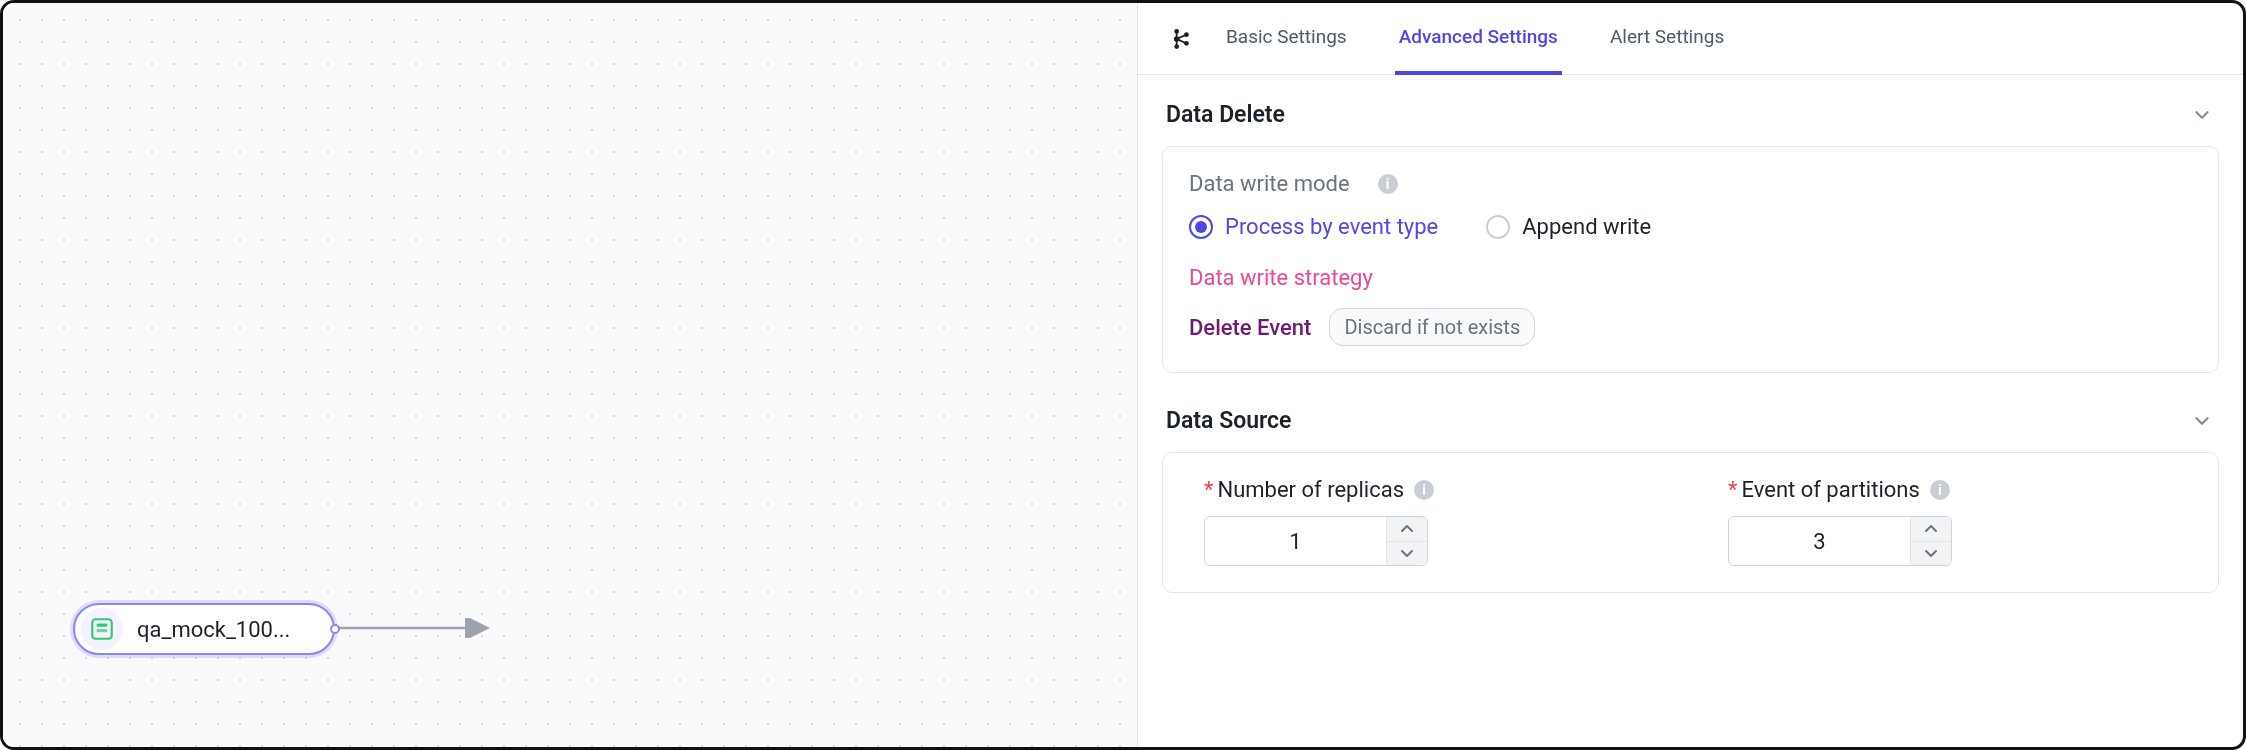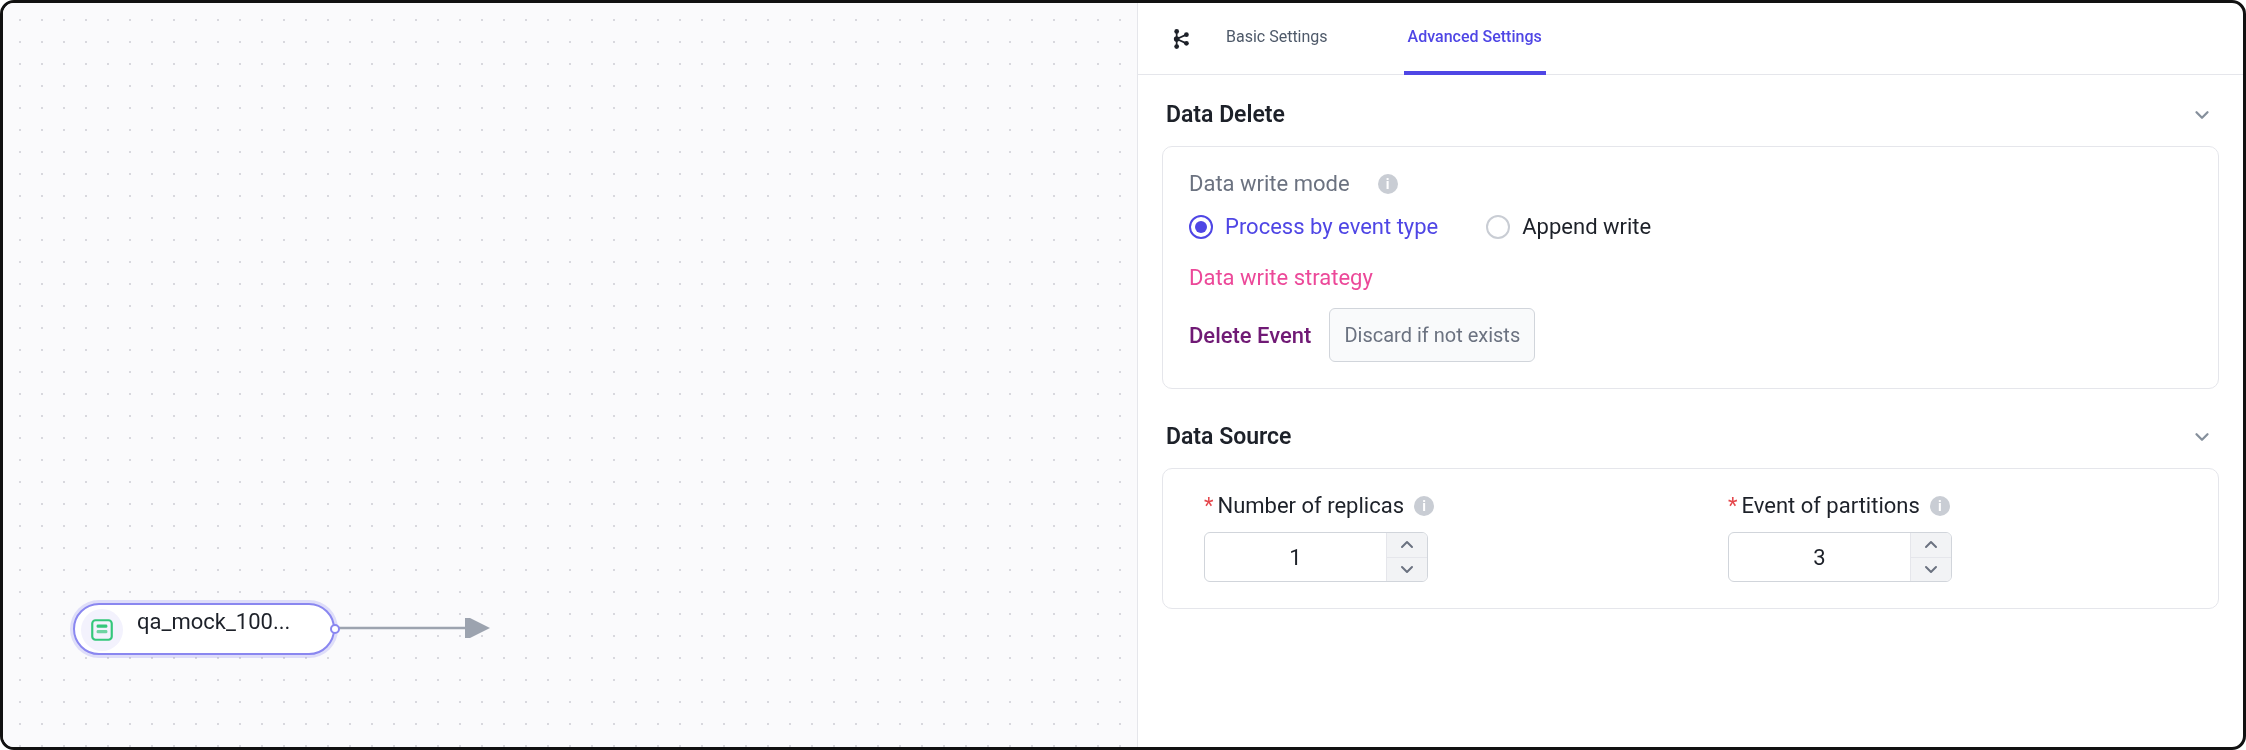--- a/index.html
+++ b/index.html
@@ -26,21 +26,21 @@
     position: relative;
     background-color: #fafafc;
     background-image: radial-gradient(circle, #d8d8de 1.4px, transparent 1.4px);
     background-size: 22px 22px;
     background-position: 6px 6px;
     border-right: 1px solid #e5e6eb;
   }
   .node {
     position: absolute;
     display: flex;
-    align-items: flex-start;
+    align-items: center;
     height: 52px;
     border: 2px solid #8a87f0;
     border-radius: 26px;
     background: #fff;
     padding: 4px 6px 4px 6px;
     box-shadow: 0 0 0 3px rgba(138,135,240,0.25);
   }
   .node .icon-wrap {
     width: 42px;
     height: 42px;
@@ -95,35 +95,34 @@
   .tabs .kafka-head-icon {
     width: 30px;
     height: 30px;
     margin-right: 26px;
     display: flex;
     align-items: center;
     justify-content: center;
     color: #1d2129;
   }
   .tab {
-    font-size: 16px;
+    font-size: 19px;
     color: #4e5969;
     padding: 0 4px;
     margin-right: 44px;
     height: 72px;
     display: flex;
     align-items: center;
     border-bottom: 4px solid transparent;
     cursor: pointer;
   }
   .tab.active {
     color: #4f46e5;
     border-bottom-color: #4f46e5;
     font-weight: 500;
-    margin-left: 28px;
   }
   .panel-body {
     padding: 20px 24px 24px 24px;
     overflow: auto;
     flex: 1;
   }
   .section-head {
     display: flex;
     align-items: center;
     justify-content: space-between;
@@ -212,22 +211,22 @@
   .strategy-name {
     font-size: 22px;
     color: #701a75;
     font-weight: 500;
   }
   .tag {
     font-size: 20px;
     color: #6b7280;
     border: 1px solid #d1d5db;
     background: #f9fafb;
-    padding: 14px 14px;
-    border-radius: 6px;
+    padding: 6px 14px;
+    border-radius: 14px;
   }
   .row-fields {
     display: flex;
     gap: 60px;
     margin-left: 15px;
   }
   .field {
     flex: 1;
   }
   .field .flabel {
@@ -312,20 +311,21 @@
           <circle cx="8" cy="19" r="2.2" fill="#1d2129"></circle>
           <circle cx="17" cy="8" r="2.2" fill="#1d2129"></circle>
           <circle cx="17" cy="16" r="2.2" fill="#1d2129"></circle>
           <line x1="8" y1="5" x2="8" y2="19" stroke="#1d2129" stroke-width="1.6"></line>
           <line x1="8" y1="12" x2="17" y2="8" stroke="#1d2129" stroke-width="1.6"></line>
           <line x1="8" y1="12" x2="17" y2="16" stroke="#1d2129" stroke-width="1.6"></line>
         </svg>
       </div>
       <div class="tab">Basic Settings</div>
       <div class="tab active">Advanced Settings</div>
+      <div class="tab">Alert Settings</div>
     </div>
 
     <div class="panel-body">
 
       <div class="section-head">
         <span>Data Delete</span>
         <span class="chev">
           <svg viewBox="0 0 24 24" width="22" height="22">
               <path d="M6 9l6 6 6-6" fill="none" stroke="currentColor" stroke-width="2.5" stroke-linecap="round" stroke-linejoin="round"></path>
             </svg>

